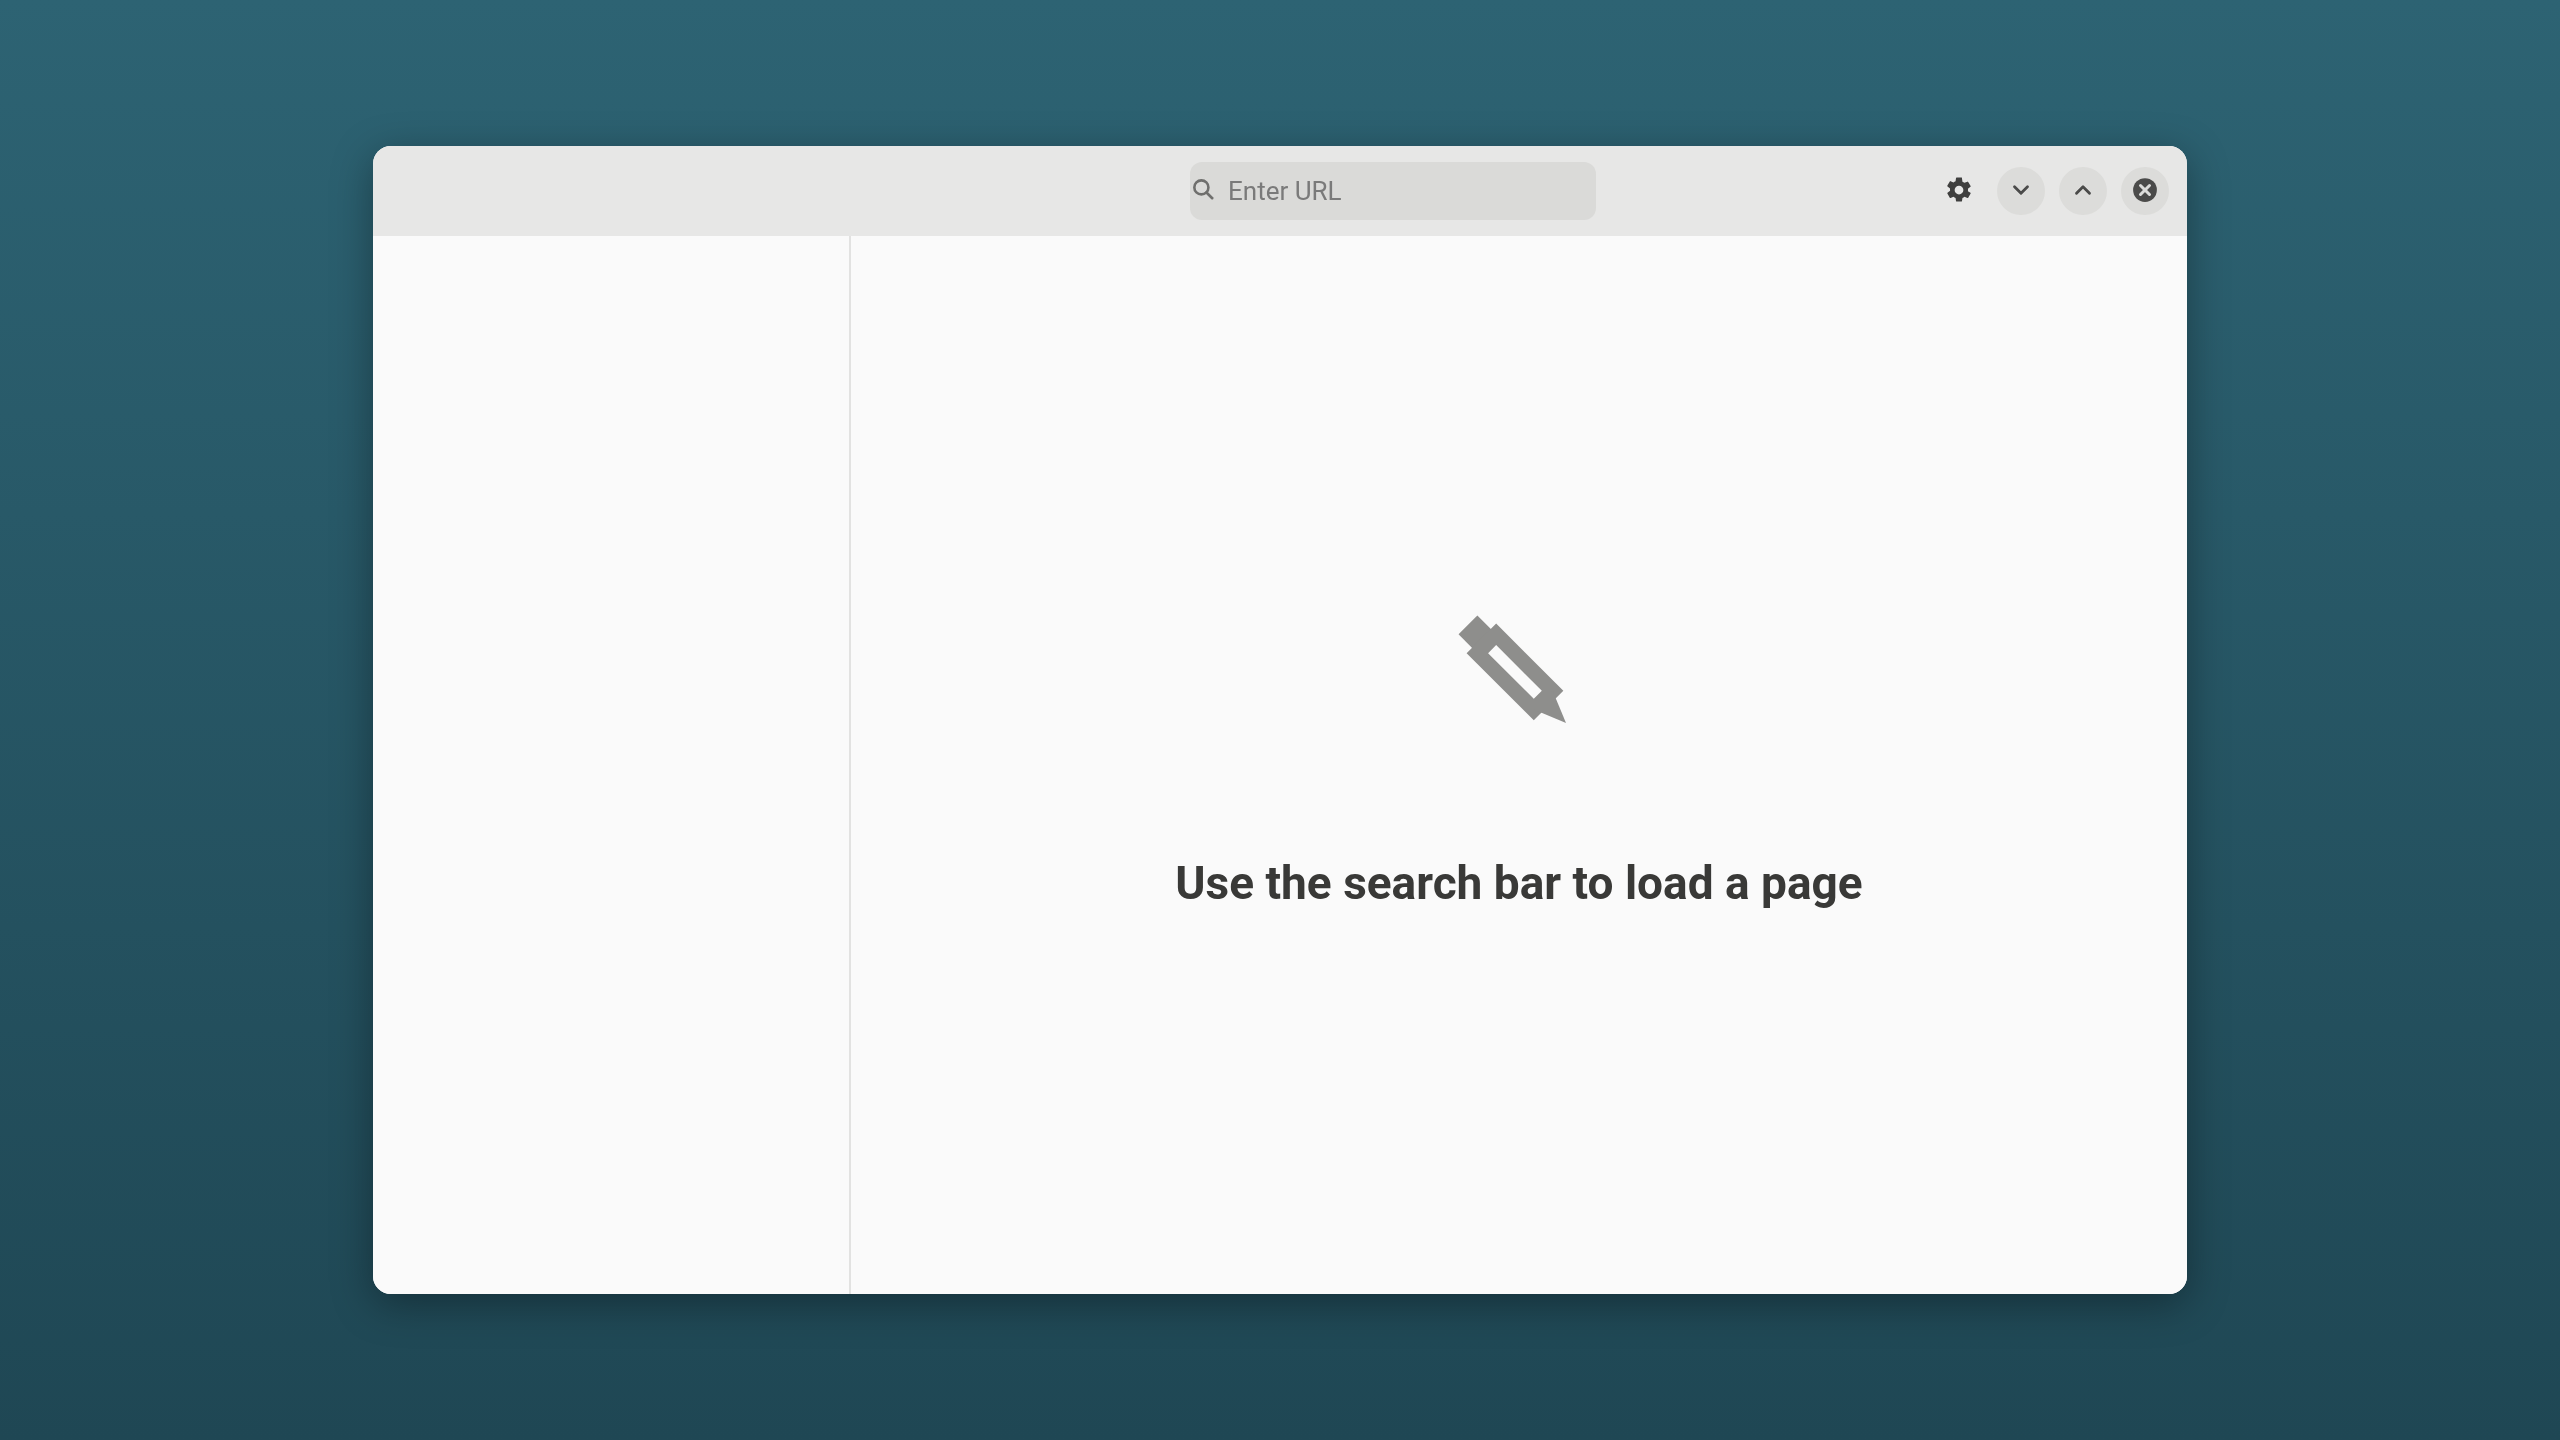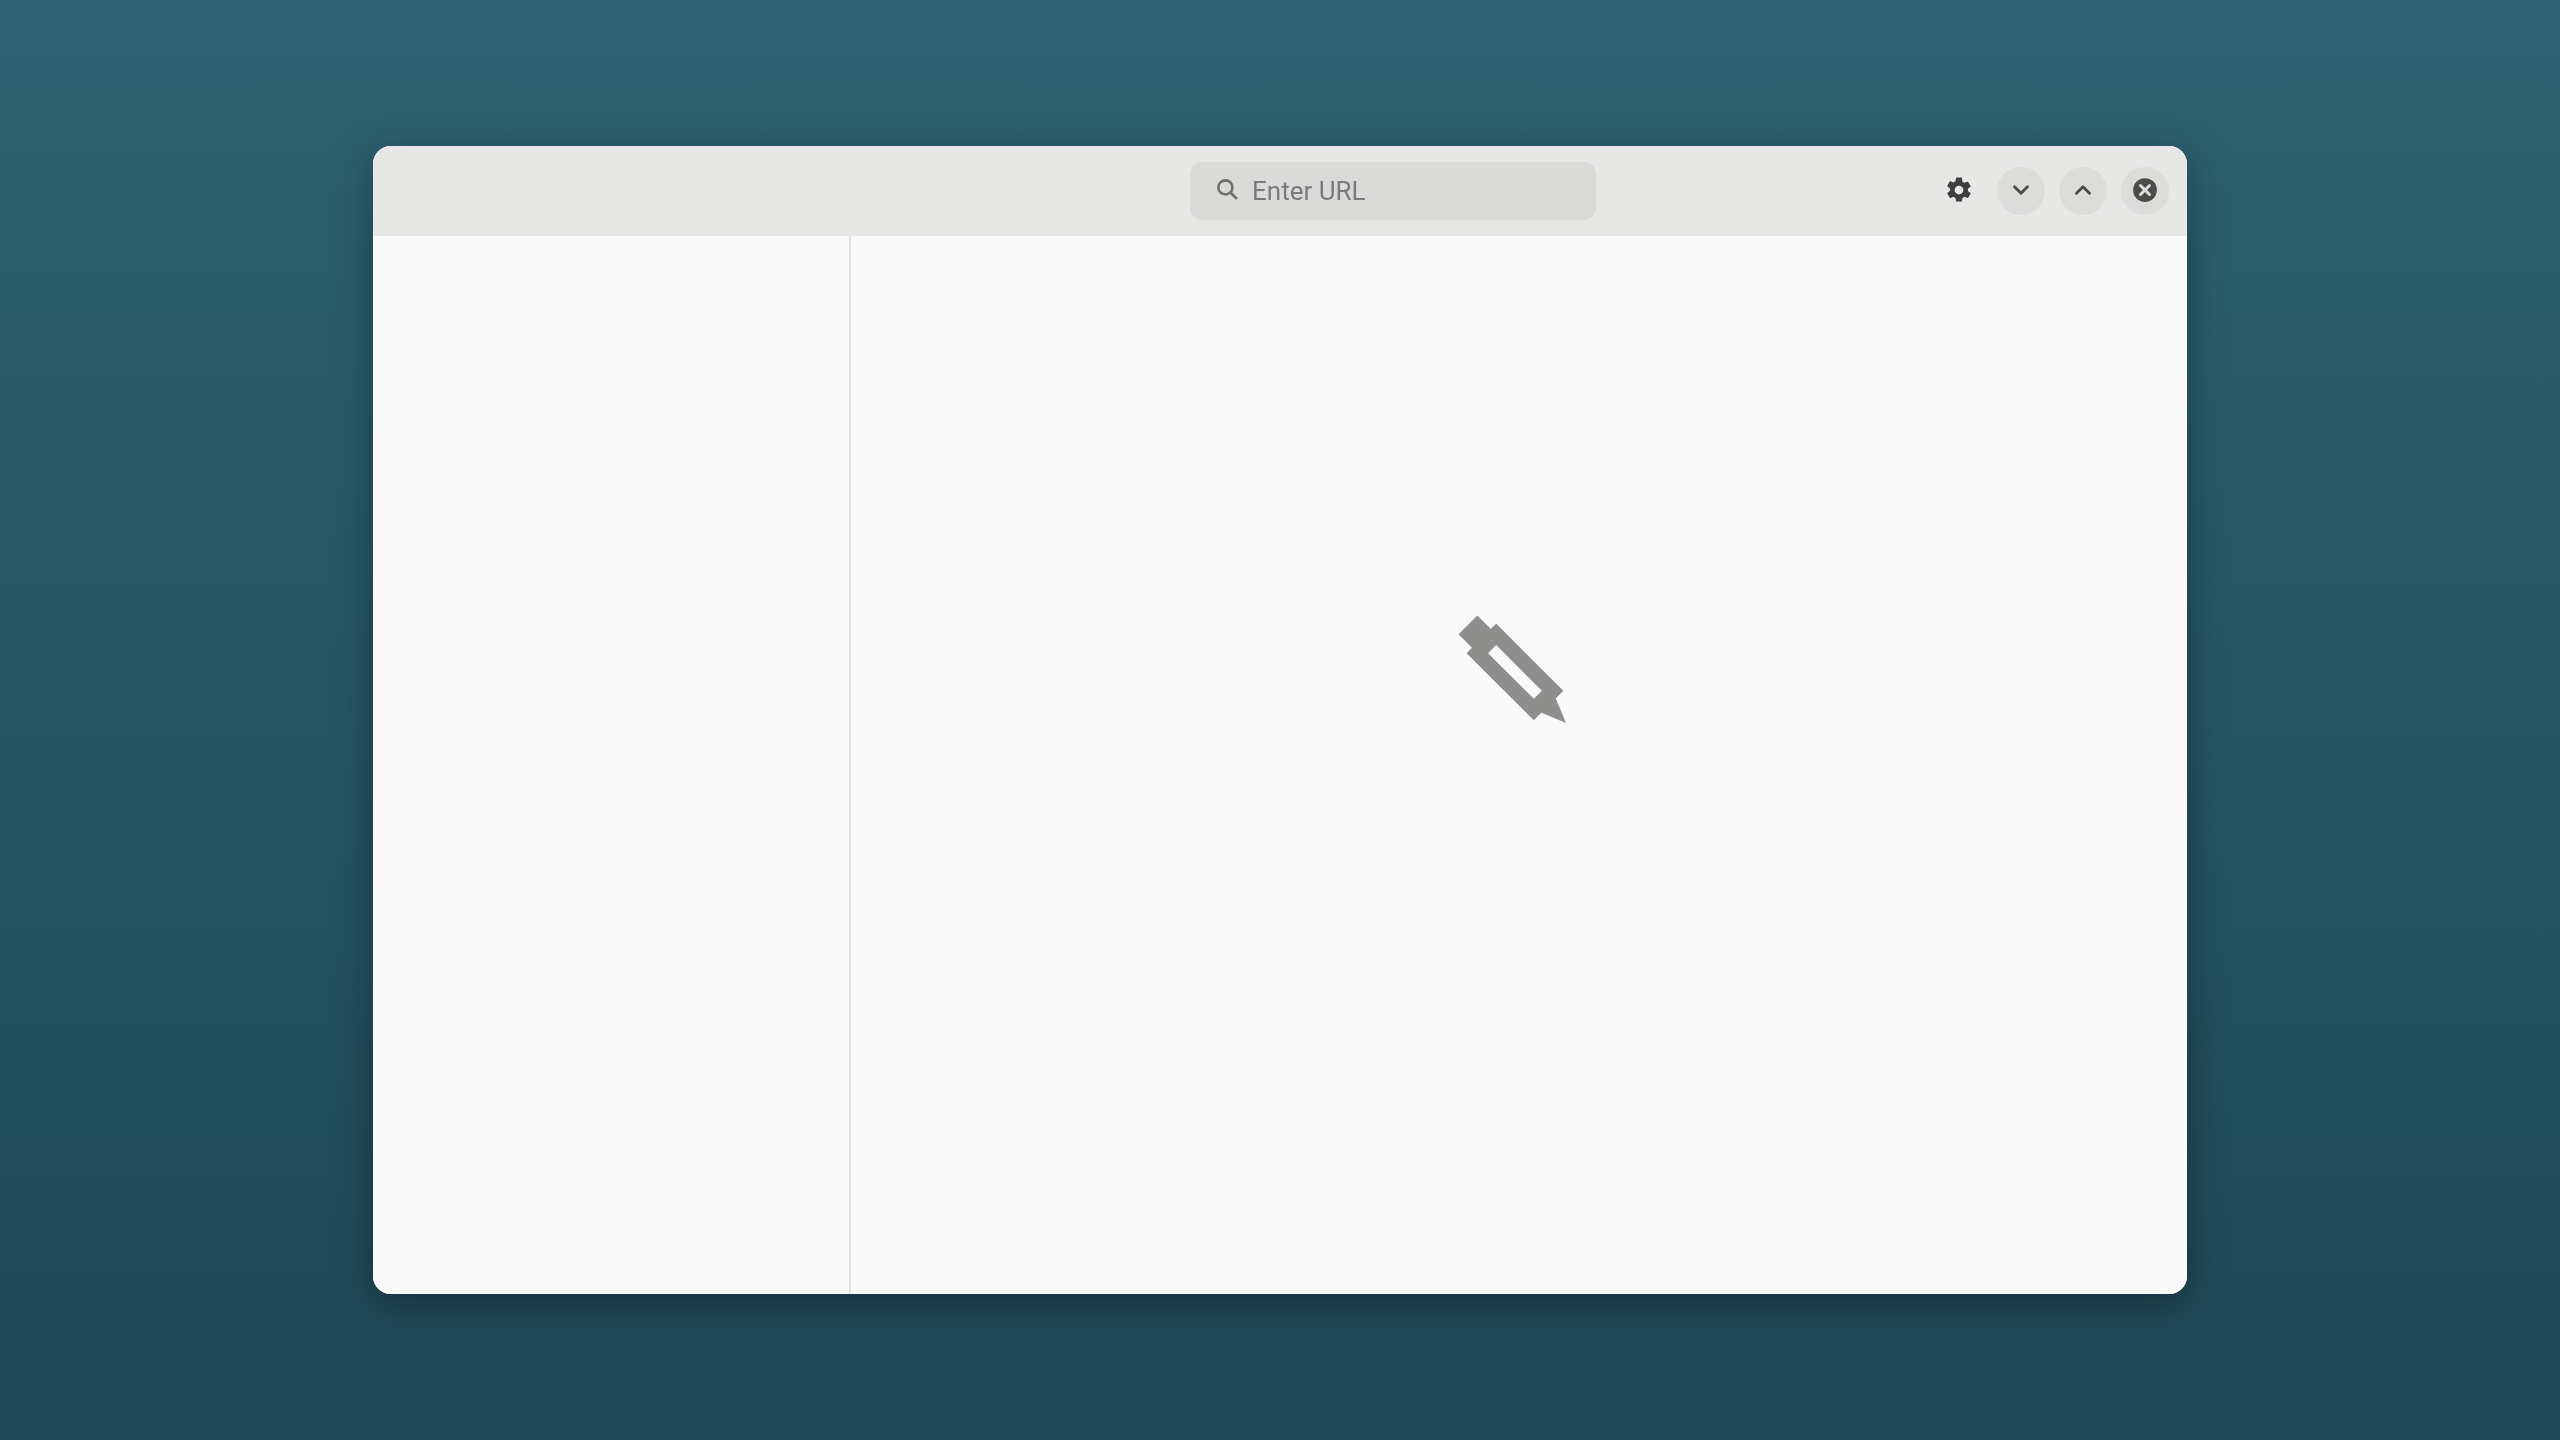--- a/index.html
+++ b/index.html
@@ -45,21 +45,21 @@
   align-items: center;
   height: 100%;
 }
 .search-field {
   display: flex;
   align-items: center;
   width: 406px;
   height: 58px;
   background: #dadad8;
   border-radius: 12px;
-  padding: 0 24px;
+  padding: 0 0;
 }
 .search-field svg { flex-shrink: 0; }
 .search-input {
   flex: 1;
   border: none;
   background: transparent;
   font-size: 26px;
   color: #6b6b6b;
   outline: none;
   margin-left: 12px;
@@ -175,15 +175,16 @@
     <div class="content">
       <div class="pencil-wrap">
         <svg width="190" height="190" viewBox="0 0 100 100">
           <g transform="rotate(-45 50 50)">
             <rect x="43" y="12" width="14" height="14" fill="#8e8e8c"></rect>
             <rect x="43" y="26" width="14" height="42" fill="none" stroke="#8e8e8c" stroke-width="8"></rect>
             <polygon points="43,68 57,68 50,85" fill="#8e8e8c"></polygon>
           </g>
         </svg>
       </div>
+      <div class="hint-text">Use the search bar to load a page</div>
     </div>
   </div>
 </div>
 
 </body></html>

